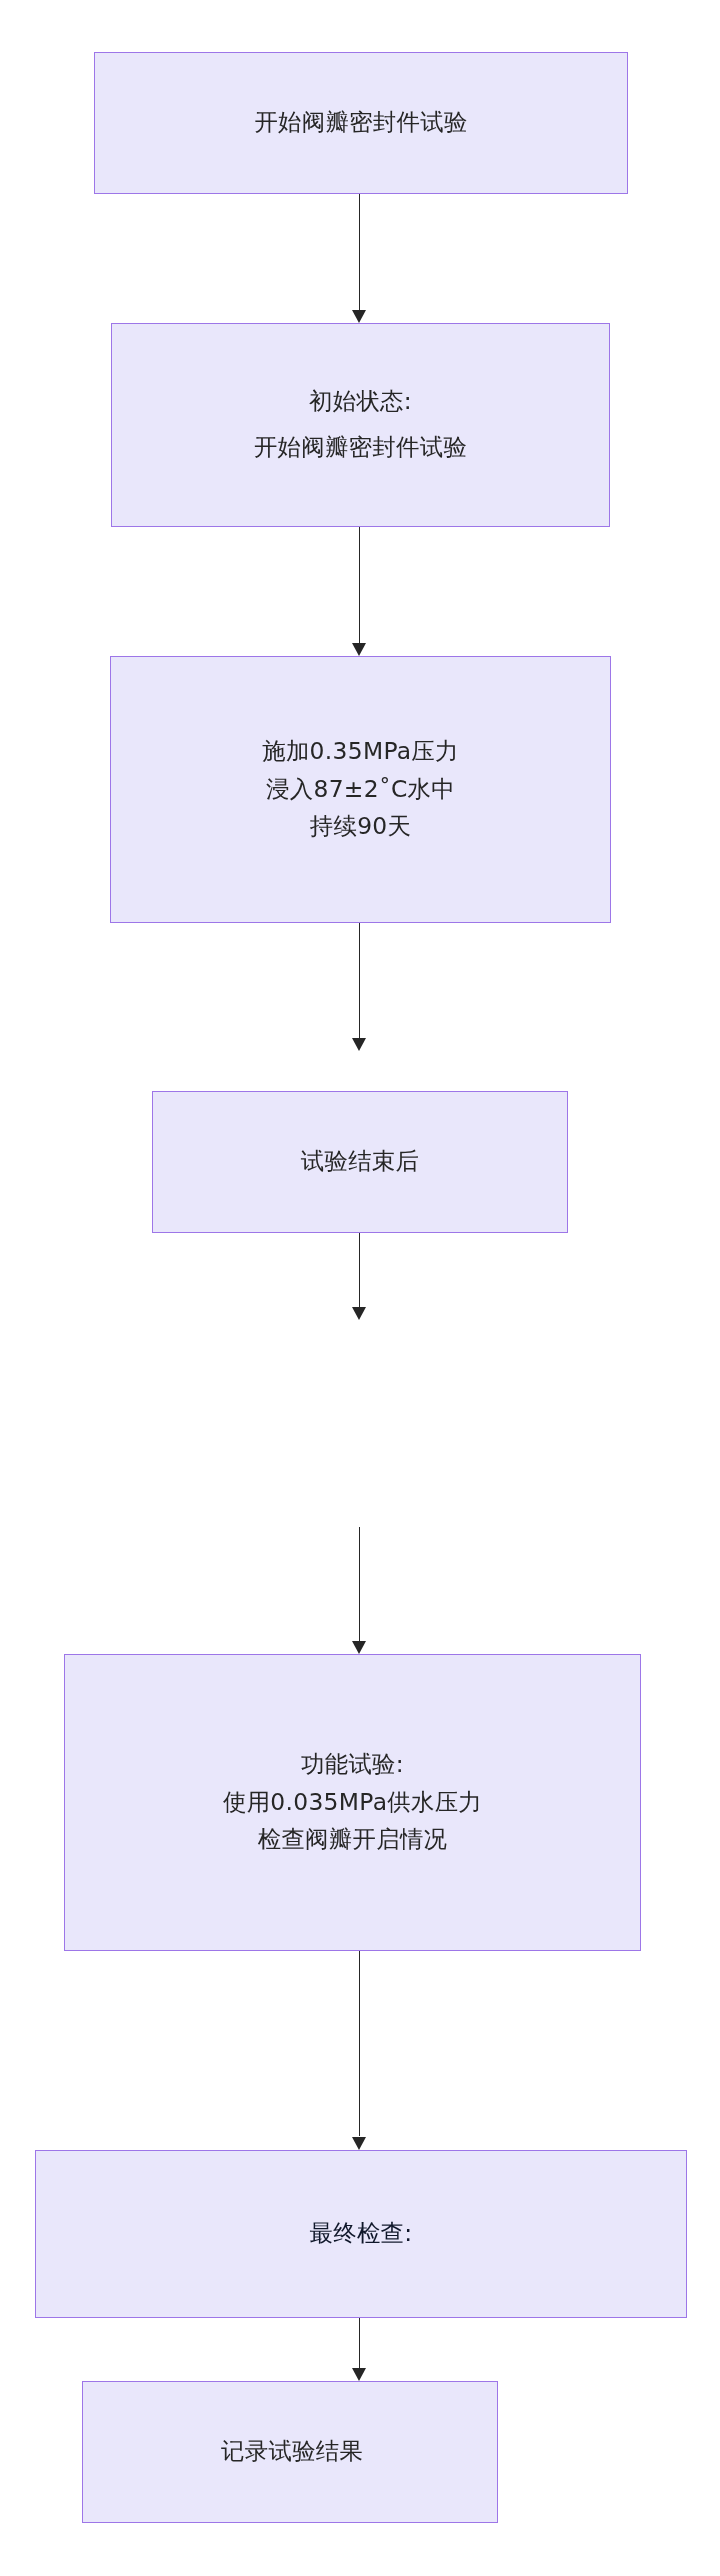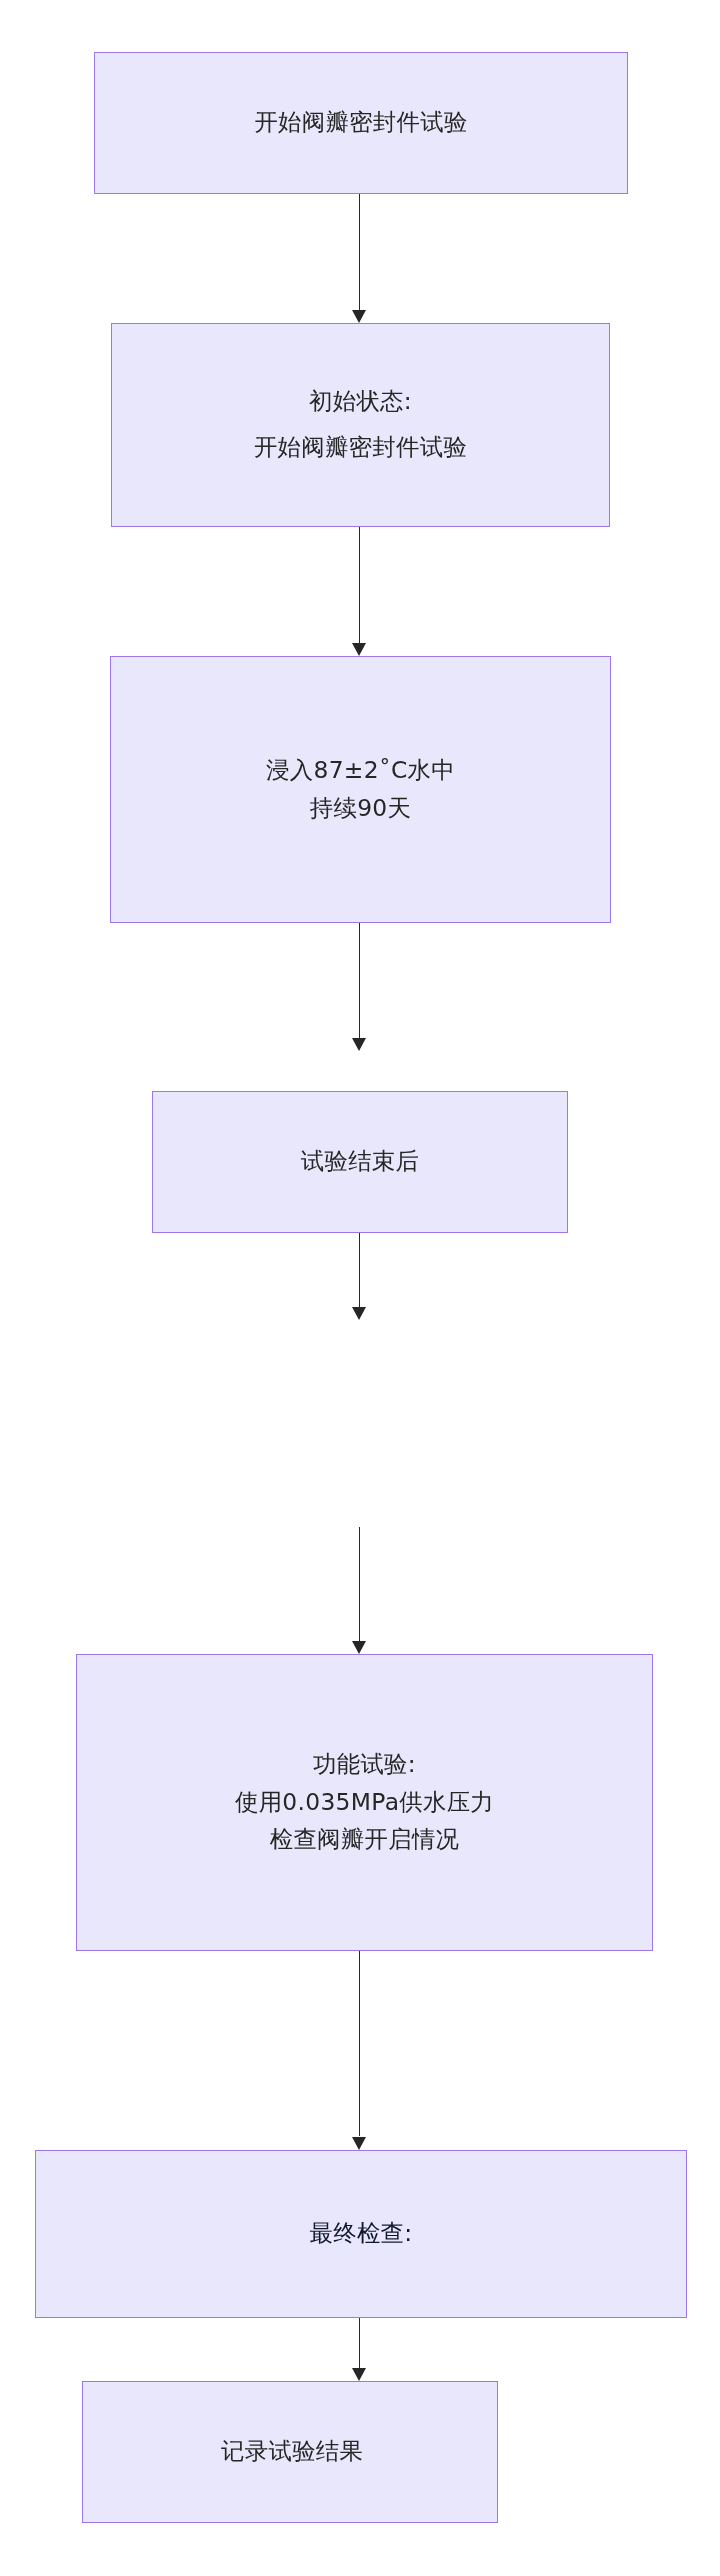--- a/index.html
+++ b/index.html
@@ -72,27 +72,28 @@
     <div class="edge" style="left: 359px; top: 2318px; height: 50px; border-left-color: rgb(38, 38, 38);"></div>
     <div class="arrowhead" style="left: 352px; top: 2368px; border-top-color: rgb(38, 38, 38);"></div>
     <div class="node" style="left: 94px; top: 52px; width: 534px; height: 142px; background: rgb(233, 231, 251); border-color: rgb(157, 118, 232); color: rgb(38, 38, 38);">
       <span class="line">开始阀瓣密封件试验</span>
     </div>
     <div class="node" style="left: 111px; top: 323px; width: 499px; height: 204px; background: rgb(233, 231, 251); border-color: rgb(157, 118, 232); color: rgb(38, 38, 38); gap: 8px;">
       <span class="line">初始状态:</span>
       <span class="line">开始阀瓣密封件试验</span>
     </div>
     <div class="node" style="left: 110px; top: 656px; width: 501px; height: 267px; background: rgb(233, 231, 251); border-color: rgb(157, 118, 232); color: rgb(38, 38, 38);">
+      <span class="line">施加0.35MPa压力</span>
       <span class="line">浸入87±2˚C水中</span>
       <span class="line">持续90天</span>
     </div>
     <div class="node" style="left: 152px; top: 1051px; width: 416px; height: 142px; background: rgb(233, 231, 251); border-color: rgb(157, 118, 232); color: rgb(38, 38, 38); margin-top: 40px;">
       <span class="line">试验结束后</span>
     </div>
-    <div class="node" style="left: 76px; top: 1654px; width: 577px; height: 297px; background: rgb(233, 231, 251); border-color: rgb(157, 118, 232); color: rgb(38, 38, 38); align-items: center;">
+    <div class="node" style="left: 64px; top: 1654px; width: 577px; height: 297px; background: rgb(233, 231, 251); border-color: rgb(157, 118, 232); color: rgb(38, 38, 38); align-items: center;">
       <span class="line">功能试验:</span>
       <span class="line">使用0.035MPa供水压力</span>
       <span class="line">检查阀瓣开启情况</span>
     </div>
     <div class="node" style="left: 35px; top: 2150px; width: 652px; height: 168px; background: rgb(233, 231, 251); border-color: rgb(157, 118, 232); color: #0f172a;">
       <span class="line">最终检查:</span>
     </div>
     <div class="node" style="left: 82px; top: 2381px; width: 416px; height: 142px; background: rgb(233, 231, 251); border-color: rgb(157, 118, 232); color: rgb(38, 38, 38); padding-left: 13px;">
       <span class="line">记录试验结果</span>
     </div>

